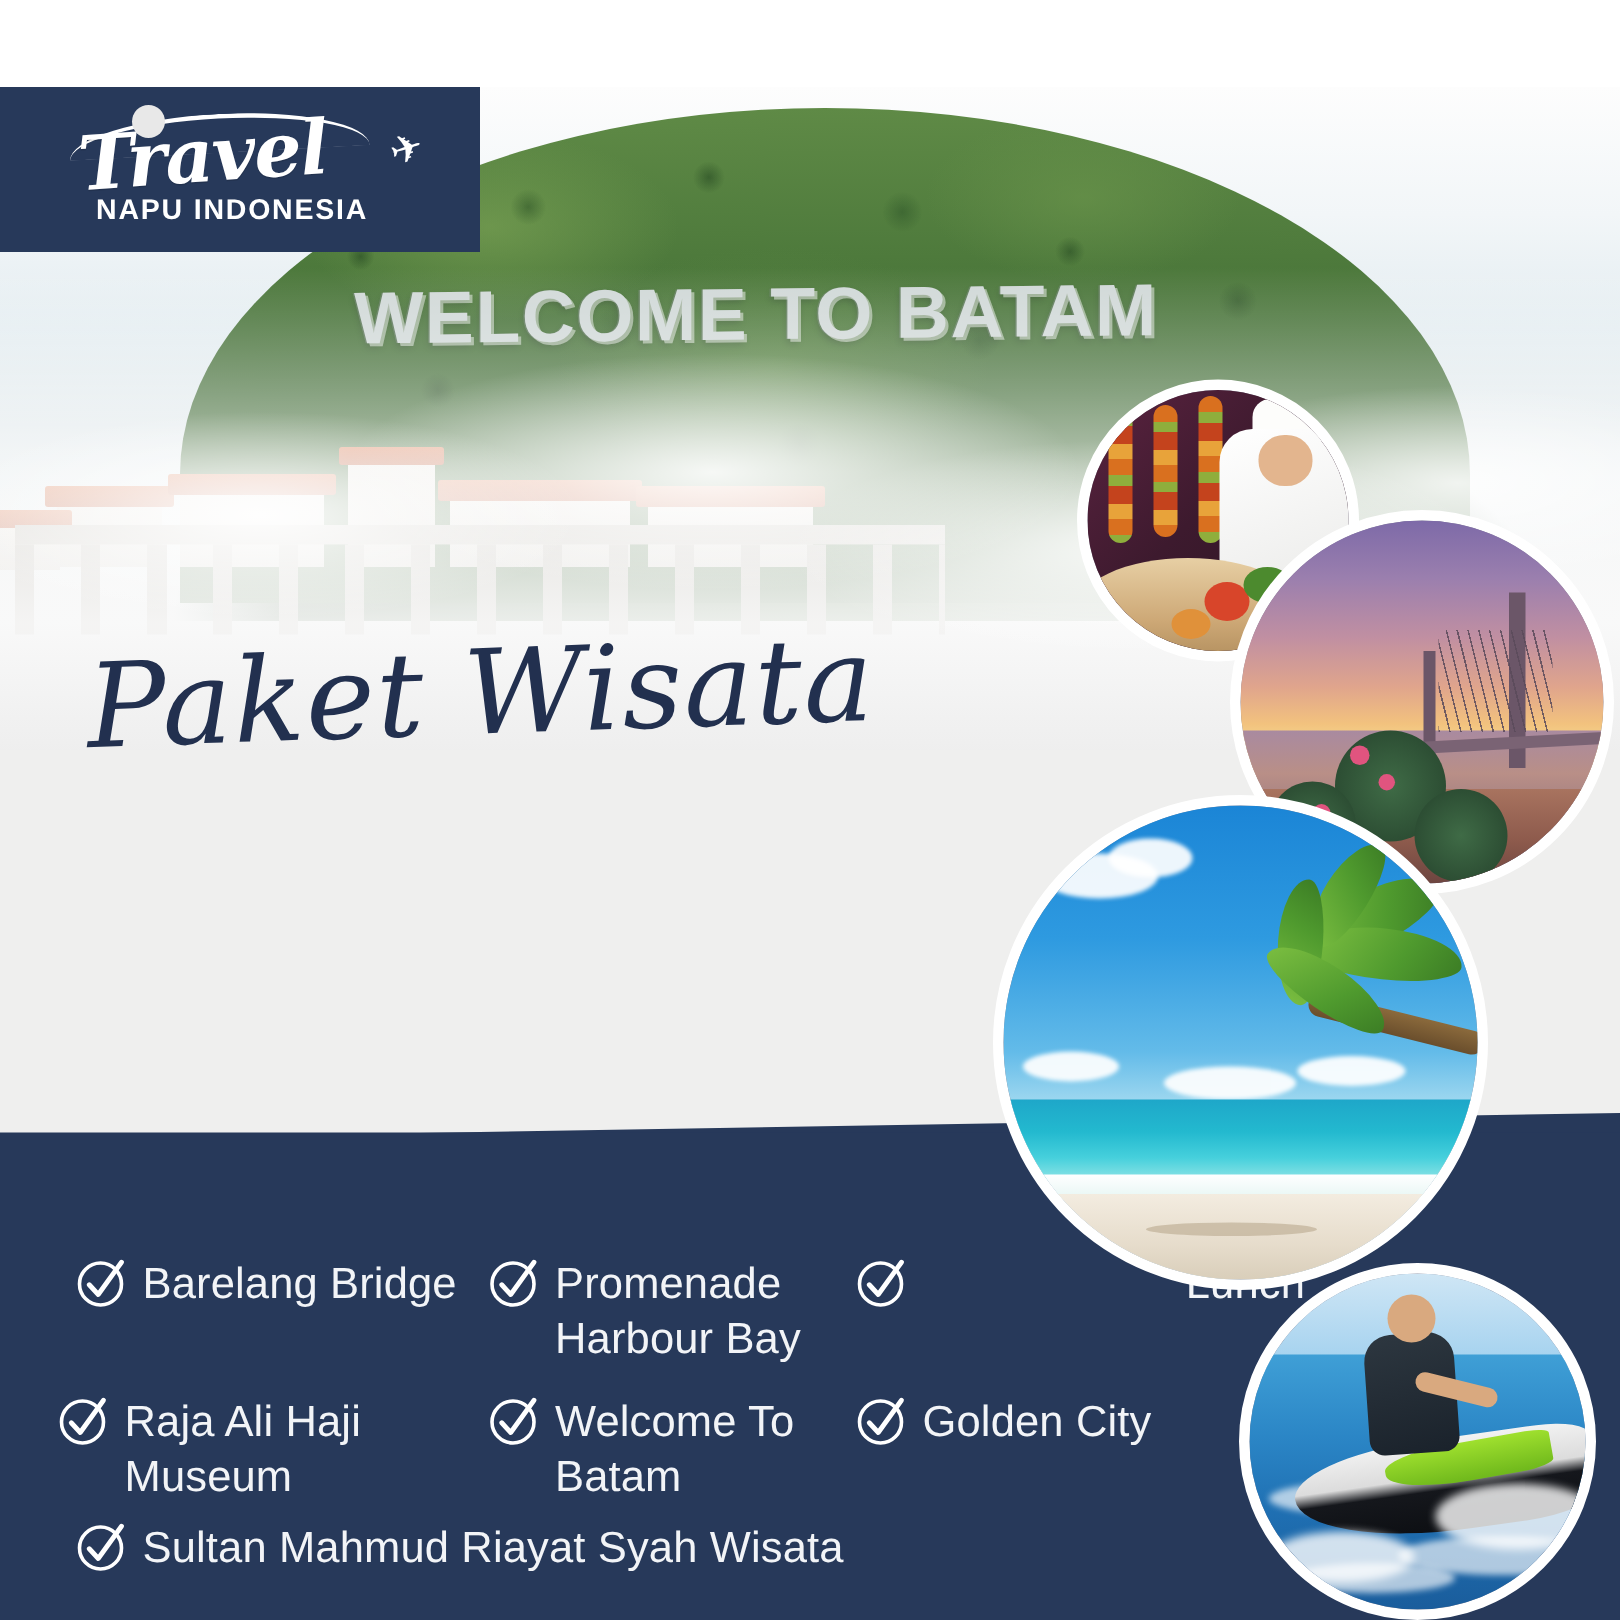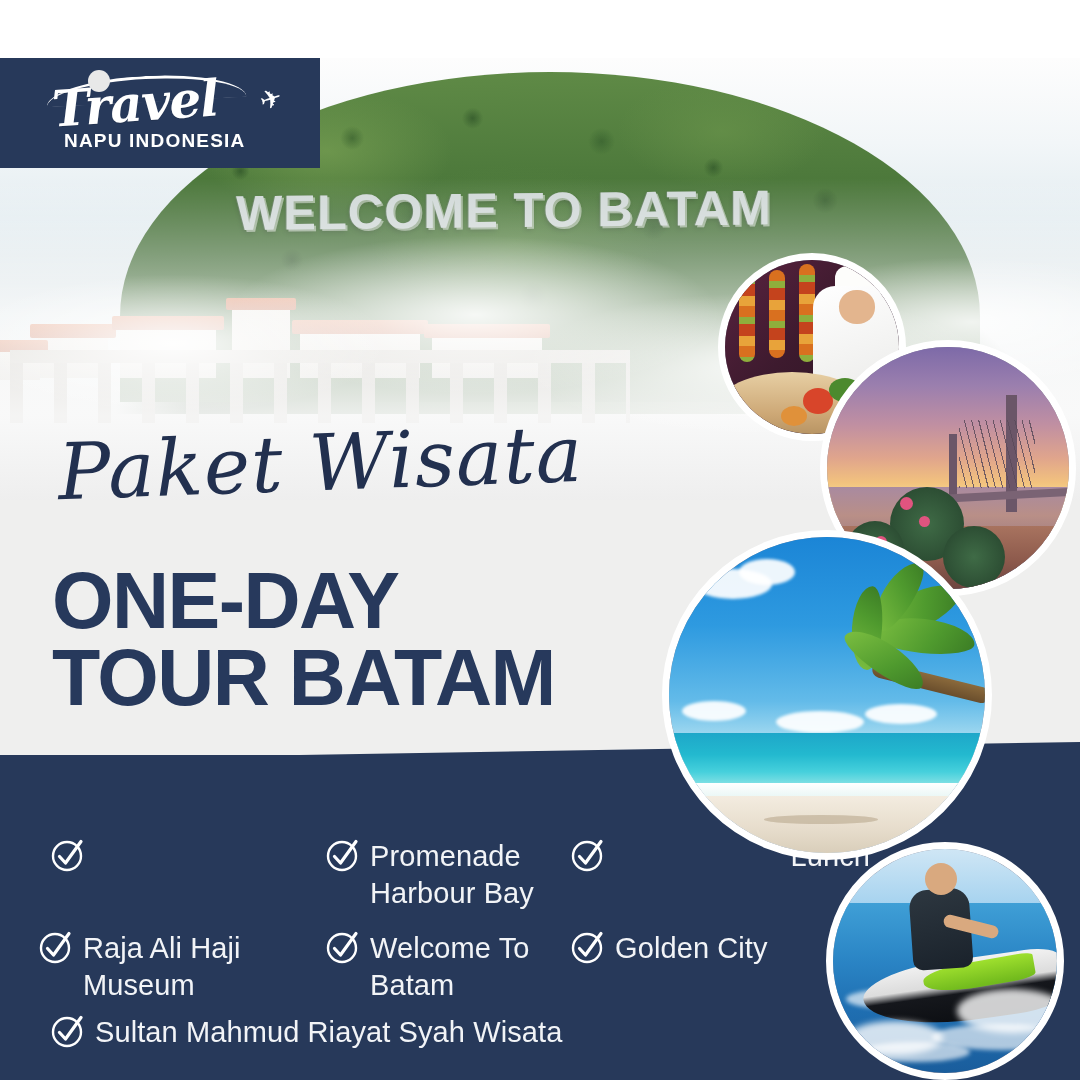--- a/index.html
+++ b/index.html
@@ -401,33 +401,32 @@
     <div class="logo-inner">
       <div class="logo-swash"></div>
       <div class="logo-dot"></div>
       <div class="logo-script">Travel</div>
       <div class="logo-plane">✈</div>
       <div class="logo-sub">NAPU INDONESIA</div>
     </div>
   </div>
 
   <div class="script-title">Paket Wisata</div>
-  <div class="main-title">ONE-DAY
-TOUR BATAM</div>
 
   <div class="navy-slope"></div>
   <div class="navy-panel"></div>
 
 
   <div id="facil-list">
       <div class="facil-item" style="left: 50px; top: 836px; width: 270px;">
         <span class="check"><svg viewBox="0 0 36 36" width="36" height="36" aria-hidden="true">
             <circle cx="17" cy="19" r="14" fill="none" stroke="#ffffff" stroke-width="2.4"></circle>
             <path d="M9.5 19.5 L15.5 26 L31 4.5" fill="none" stroke="#ffffff" stroke-width="3.2" stroke-linecap="round" stroke-linejoin="round"></path>
           </svg></span>
+        <span class="txt">Barelang Bridge</span>
       </div>
       <div class="facil-item" style="left: 325px; top: 836px; width: 250px;">
         <span class="check"><svg viewBox="0 0 36 36" width="36" height="36" aria-hidden="true">
             <circle cx="17" cy="19" r="14" fill="none" stroke="#ffffff" stroke-width="2.4"></circle>
             <path d="M9.5 19.5 L15.5 26 L31 4.5" fill="none" stroke="#ffffff" stroke-width="3.2" stroke-linecap="round" stroke-linejoin="round"></path>
           </svg></span>
         <span class="txt">Promenade Harbour Bay</span>
       </div>
       <div class="facil-item" style="left: 570px; top: 836px; width: 300px; justify-content: space-between;">
         <span class="check"><svg viewBox="0 0 36 36" width="36" height="36" aria-hidden="true">

